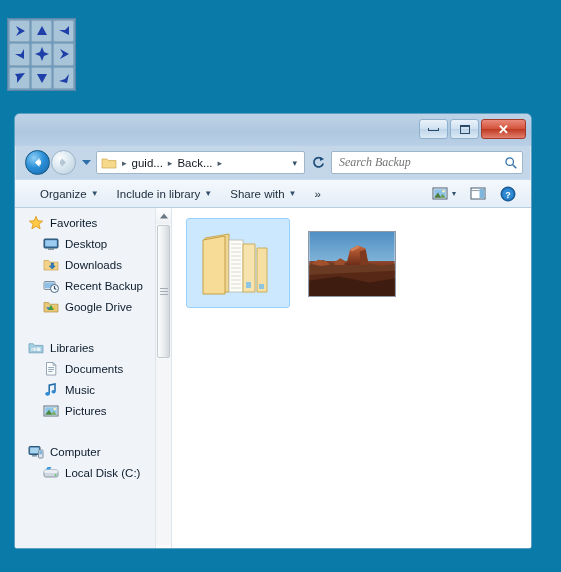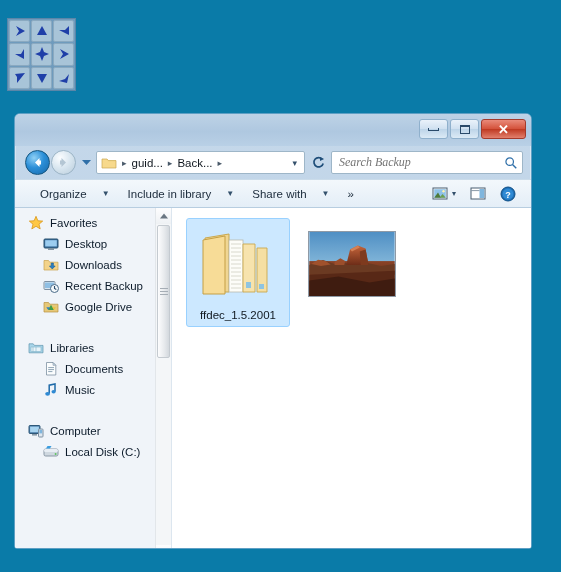--- a/index.html
+++ b/index.html
@@ -161,21 +161,21 @@
     padding: 0 8px 0 16px;
     background: linear-gradient(180deg,#f3f8fc 0%, #e4eef7 100%);
     border-top: 1px solid #cbdcea;
     border-bottom: 1px solid #b7cde0;
     gap: 0;
   }
   .tbitem {
     font-size: 11.5px;
     color: #1a2a3a;
     padding: 4px 9px;
-    display: flex; align-items: center; gap: 15px;
+    display: flex; align-items: center; gap: 4px;
     cursor: pointer; white-space: nowrap;
   }
   .caret { font-size: 8px; color: #33506b; }
   .tbicon { padding: 3px 7px; display:flex; align-items:center; gap:4px; cursor:pointer; }
   #tbspacer { flex: 1; }
 
   
   #bodysplit { display: flex; height: 353px; background: #fff; justify-content: space-between; }
 
   #navpane {
@@ -467,20 +467,30 @@
           </svg>
           <span>Documents</span>
         </div>
         <div class="navrow child">
           <svg class="ico" viewBox="0 0 16 16">
             <path d="M6.2 11.6 L6.2 3.2 L12 2 L12 9.4" stroke="#1f6aa8" stroke-width="1.5" fill="none"></path>
             <ellipse cx="4.6" cy="11.8" rx="2.4" ry="1.9" fill="#2f8ad4"></ellipse>
             <ellipse cx="10.6" cy="9.8" rx="2.1" ry="1.7" fill="#2f8ad4"></ellipse>
           </svg>
           <span>Music</span>
+        </div>
+        <div class="navrow child">
+          <svg class="ico" viewBox="0 0 16 16">
+            <rect x="1" y="3" width="14" height="10" fill="#ffffff" stroke="#5a6c7c"></rect>
+            <rect x="2.2" y="4.2" width="11.6" height="7.6" fill="#8fc6ea"></rect>
+            <polygon points="2.2,11.8 6,6.8 9.2,11.8" fill="#4e8a3c"></polygon>
+            <polygon points="7.6,11.8 10.6,8.2 13.8,11.8" fill="#76ac56"></polygon>
+            <circle cx="11.8" cy="6" r="1.3" fill="#fff3b4"></circle>
+          </svg>
+          <span>Pictures</span>
         </div>
       </div>
 
       <div class="navspacer"></div>
 
       <div class="navgroup">
         <div class="navrow">
           <svg class="ico" viewBox="0 0 16 16">
             <rect x="1" y="2.5" width="11" height="8" rx="1" fill="#4a7ba8" stroke="#2e5878"></rect>
             <rect x="2.1" y="3.6" width="8.8" height="5.6" fill="#a8d4f0"></rect>
@@ -546,21 +556,20 @@
             </g>
             <path d="M44 16 L56 16 L56 64 L44 64 Z" fill="#f7e3ad" stroke="#c9a84f" stroke-width="0.9"></path>
             <rect x="47" y="54" width="5" height="6" fill="#8fc4e0"></rect>
             <path d="M58 20 L68 20 L68 64 L58 64 Z" fill="#f5dfa3" stroke="#c9a84f" stroke-width="0.9"></path>
             <rect x="60" y="56" width="5" height="5" fill="#8fc4e0"></rect>
 
             <path d="M4 12 L26 8 L26 66 L4 66 Z" fill="#f7dc97" stroke="#c49f45" stroke-width="1"></path>
             <path d="M4 12 L26 8 L26 66 L4 66 Z" fill="url(#none)" opacity="0"></path>
           </svg>
         </div>
-        <div class="itemlabel">ffdec_1.5.2001</div>
       </div>
 
       <div class="itemcell">
         <div class="itemthumb">
           <svg class="jpgframe" width="88" height="66" viewBox="0 0 88 66">
             <defs>
               <linearGradient id="skyg" x1="0" y1="0" x2="0" y2="1">
                 <stop offset="0%" stop-color="#4f8fc4"></stop>
                 <stop offset="60%" stop-color="#8dbedd"></stop>
                 <stop offset="100%" stop-color="#cbd9dd"></stop>

